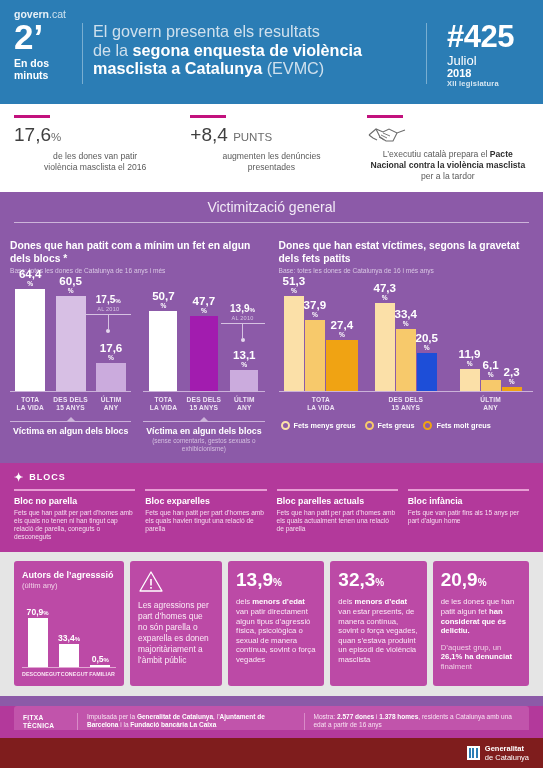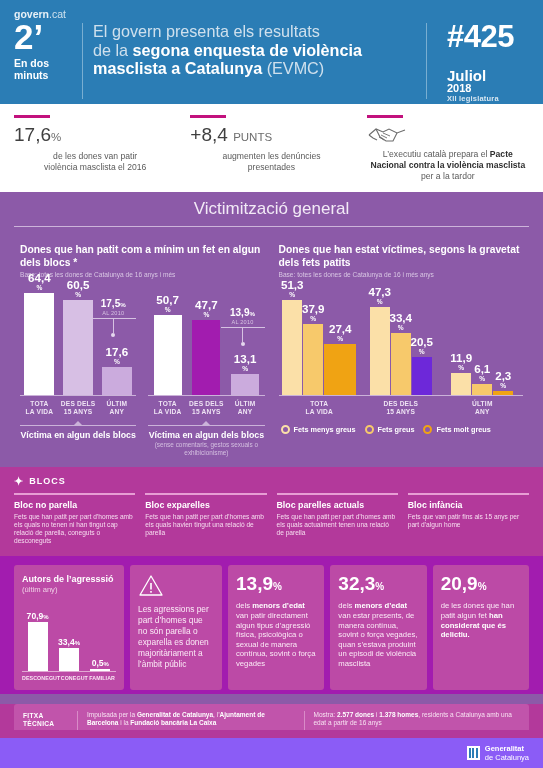--- a/index.html
+++ b/index.html
@@ -20,41 +20,41 @@
   .col-2min { width:68px; flex:0 0 68px; padding-right:8px; }
   .two-min { font-size:35px; font-weight:bold; line-height:32px; color:#fff; }
   .endos { font-size:10.5px; font-weight:bold; line-height:11.5px; margin-top:5px; color:#fff; }
   .vdiv { width:1px; background:#79aed1; align-self:stretch; margin:2px 10px 4px 0; }
   .col-title { flex:1 1 auto; padding-top:1px; }
   .ttl { font-size:16.2px; line-height:18.5px; color:#dfeaf3; font-weight:normal; }
   .ttl b { color:#ffffff; font-weight:bold; }
   .ttl .light { color:#cfe0ed; }
   .col-num { width:92px; flex:0 0 92px; text-align:left; padding-left:10px; }
   .bignum { font-size:31px; font-weight:bold; line-height:31px; color:#fff; letter-spacing:-0.5px; }
-  .mes { font-size:15px; font-weight:bold; line-height:12px; margin-top:18px; }
+  .mes { font-size:13px; font-weight:normal; line-height:12px; margin-top:3px; }
   .anyy { font-size:11px; font-weight:bold; line-height:12px; }
   .legis { font-size:7.5px; font-weight:bold; color:#d6e6f1; letter-spacing:.2px; }
 
   
   .stats { display:flex; padding:11px 14px 10px 14px; background:#fff; color:#4a4a4a; }
   .stat { flex:1 1 0; padding-right:14px; }
   .stat .rule { width:36px; height:2.5px; background:#c2117d; margin-bottom:6px; }
   .stat .big { font-size:19px; color:#3f3f3f; font-weight:normal; line-height:21px; }
   .stat .unit { font-size:11.5px; color:#6d6d6d; }
   .stat .desc { font-size:8.6px; line-height:11px; color:#5a5a5a; margin-top:3px;text-align:center; }
   .stat .desc b { color:#2f2f2f; }
   .hand { height:22px; margin-bottom:2px; }
 
   
   .band { background:#8c5aa8; padding:0; }
-  .band-title { text-align:center; font-size:17px; color:#f2eaf6; padding:7px 0 7px 0; font-weight:normal; }
+  .band-title { text-align:center; font-size:14px; color:#f2eaf6; padding:7px 0 7px 0; font-weight:normal; }
   .band-sep { height:1.5px; background:#cdb4da; margin:0 14px 9px 14px; }
 
   
-  .charts { display:flex; padding:0 20px;margin-top:17px; }
+  .charts { display:flex; padding:0 10px;margin-top:17px; }
   .chart-col { flex:1 1 0; }
   .chart-col.left { padding-right:7px; }
   .chart-col.right { padding-left:7px; }
   .ch-title { font-size:10.3px; font-weight:bold; line-height:12.5px; color:#fff; }
   .ch-base { font-size:6.6px; color:#d9c7e4; margin-top:2px; }
 
   .plot { position:relative; height:112px; margin-top:6px; }
   .axis { position:absolute; left:0; right:0; bottom:0; height:1px; background:#cbb2d9; }
   .bars { position:absolute; left:0; right:0; bottom:1px; height:111px; display:flex; align-items:flex-end; }
   .bargrp { flex:1 1 0; display:flex; align-items:flex-end; justify-content:center; height:100%; position:relative; }
@@ -90,21 +90,21 @@
   .blocs { background:#b3399b; margin-top:11px; padding:9px 14px 11px 14px; }
   .blocs-hd { display:flex; align-items:center; font-size:9px; font-weight:bold; letter-spacing:1px; margin-bottom:7px; }
   .star { font-size:11px; margin-right:5px; line-height:9px; }
   .bloc-row { display:flex; }
   .bloc { flex:1 1 0; padding-right:10px; }
   .bloc .brule { height:1.5px; background:#e79ed4; margin-bottom:5px; }
   .bloc .bt { font-size:8.8px; font-weight:bold; line-height:10px; margin-bottom:3px; }
   .bloc .bd { font-size:6.6px; line-height:8.2px; color:#f6dcef; }
 
   
-  .panels { display:flex; padding:9px 14px 4px 14px; background:#a21caf; }
+  .panels { display:flex; padding:9px 14px 10px 14px; background:#e5e5e5; }
   .panel { background:#bc4aa6; border-radius:3px; padding:9px 8px; margin-right:6px; flex:1 1 0; }
   .panel:last-child { margin-right:0; }
   .p1 { flex:0 0 110px; }
   .p2 { flex:0 0 92px; }
   .p-title { font-size:9px; font-weight:bold; line-height:10.5px; }
   .p-sub { font-size:7.6px; color:#f0cfe6; margin-top:0px; }
   .mini-plot { position:relative; height:70px; margin-top:8px; }
   .mini-axis { position:absolute; left:0;right:0;bottom:0;height:1px; background:#e2a8d3; }
   .mini-bars { position:absolute; left:0;right:0;bottom:1px; height:69px; display:flex; align-items:flex-end; }
   .mini-g { flex:1 1 0; display:flex; align-items:flex-end; justify-content:center; height:100%; }
@@ -125,21 +125,21 @@
 
   
   .fitxa { margin:10px 14px 0 14px; background:#c154ab; border-radius:3px; display:flex; padding:7px 9px; }
   .fx-lab { flex:0 0 54px; font-size:6.6px; font-weight:bold; line-height:8px; letter-spacing:.3px; padding-top:1px; }
   .fx-col { flex:1 1 0; padding-right:10px; border-left:1px solid #d98bc8; padding-left:9px; }
   .fx-p { font-size:6.5px; line-height:8.4px; color:#f8e2f2; }
   .fx-p b { color:#fff; }
   .fx-p.sp { margin-top:6px; }
 
   
-  .footer { position:absolute; left:0; right:0; bottom:0; height:30px; background:#8b5cf6; display:flex; align-items:center; justify-content:flex-end; padding-right:14px; }
+  .footer { position:absolute; left:0; right:0; bottom:0; height:30px; background:#7f1d1d; display:flex; align-items:center; justify-content:flex-end; padding-right:14px; }
   .gen-logo { display:flex; align-items:center; }
   .gen-mark { width:13px;height:14px; background:#fff; margin-right:5px; position:relative; }
   .gen-mark i { position:absolute; background:#2b7db5; }
   .gen-mark i.a { left:2px; top:2px; width:2px; height:10px; }
   .gen-mark i.b { left:5.5px; top:2px; width:2px; height:10px; }
   .gen-mark i.c { left:9px; top:2px; width:2px; height:10px; }
   .gen-txt { font-size:7.5px; line-height:9px; font-weight:bold; color:#fff; }
   .gen-txt span { display:block; font-weight:normal; }
   .pink-strip { position:absolute; left:0; right:0; bottom:30px; height:8px; background:#b3399b; }
 </style>
@@ -322,21 +322,21 @@
                   <div class="val"><span>27,4</span><span class="pc">%</span></div>
                 </div>
               </div>
               <div class="bargrp" style="gap:1px;">
                 <div class="bar" style="width:20px;height:79%;background:#fbe0a8;">
                   <div class="val"><span>47,3</span><span class="pc">%</span></div>
                 </div>
                 <div class="bar" style="width:20px;height:56%;background:#f7c96b;">
                   <div class="val"><span>33,4</span><span class="pc">%</span></div>
                 </div>
-                <div class="bar" style="width:20px;height:34%;background:#6d28d9;">
+                <div class="bar" style="width:20px;height:34%;background:#1d4ed8;">
                   <div class="val"><span>20,5</span><span class="pc">%</span></div>
                 </div>
               </div>
               <div class="bargrp" style="gap:1px;">
                 <div class="bar" style="width:20px;height:20%;background:#fbe0a8;">
                   <div class="val"><span>11,9</span><span class="pc">%</span></div>
                 </div>
                 <div class="bar" style="width:20px;height:10%;background:#f7c96b;">
                   <div class="val"><span>6,1</span><span class="pc">%</span></div>
                 </div>
@@ -448,20 +448,21 @@
       </div>
 
       <div class="panel">
         <div class="p-num"><span>32,3</span><span class="pc">%</span></div>
         <div class="p-body"><span>dels </span><b>menors d’edat</b><span> van estar presents, de manera contínua, sovint o força vegades, quan s’estava produint un episodi de violència masclista</span></div>
       </div>
 
       <div class="panel">
         <div class="p-num"><span>20,9</span><span class="pc">%</span></div>
         <div class="p-body"><span>de les dones que han patit algun fet </span><b>han considerat que és delictiu.</b></div>
+        <div class="p-body2"><span>D’aquest grup, un </span><b>26,1% ha denunciat</b><span> finalment</span></div>
       </div>
     </div>
 
     <div style="background:#b3399b; padding-bottom:12px;">
       <div class="fitxa">
         <div class="fx-lab">
           <span>FITXA</span><br>
           <span>TÈCNICA</span>
         </div>
         <div class="fx-col">

